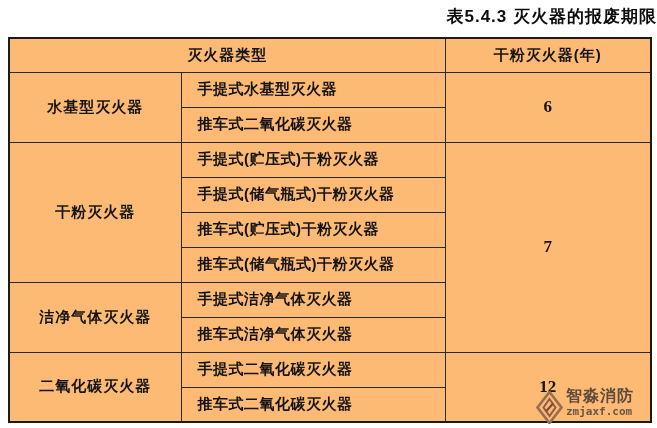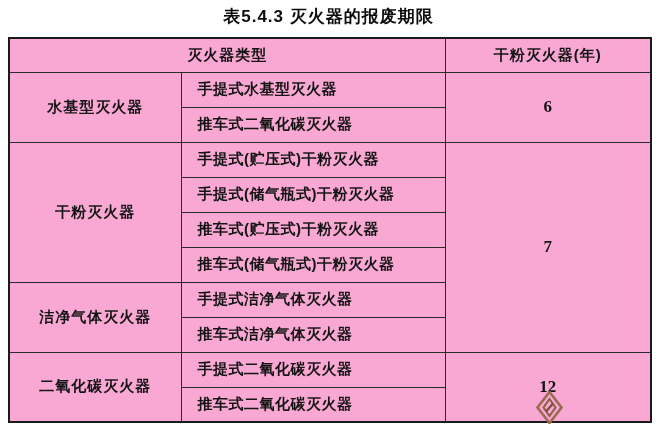--- a/index.html
+++ b/index.html
@@ -6,38 +6,38 @@
   body {
     width:657px; height:428px;
     position:relative;
     background:#ffffff;
     font-family:"Liberation Sans", sans-serif;
     color:#121212;
     overflow:hidden;
   }
   .doc-title {
     position:absolute; top:5px; left:0; width:657px;
-    text-align:center;
+    text-align:right;
     font-size:17px; font-weight:bold;
     letter-spacing:1px;
     color:#0d0d0d;
   }
   table.extinguisher-table {
     position:absolute; left:8px; top:37px;
     width:642px;
     border-collapse:collapse;
     table-layout:fixed;
     border:2px solid #1a1a1a;
   }
   .extinguisher-table td, .extinguisher-table th {
     border:1.5px solid #2a2a2a;
     font-size:15px; font-weight:bold;
     color:#141414;
     padding:0;
-    background:#f9a8d4;
+    background:#fdba74;
   }
   .extinguisher-table tr { height:35px; }
   .extinguisher-table tr.header-row { height:34px; }
   .col-group { width:172px; }
   .col-type  { width:264px; }
   .col-period{ width:206px; }
   th.hdr { text-align:center; letter-spacing:1px; }
   td.group-cell { text-align:center; letter-spacing:1px; }
   td.type-cell  { text-align:left; padding-left:16px; letter-spacing:0.5px; }
   td.period-cell{
@@ -123,13 +123,17 @@
     </tr>
   </tbody>
 </table>
 
 <div class="watermark">
   <svg class="wm-logo" viewBox="0 0 27 33" aria-hidden="true">
     <path d="M13.5 1 L25.5 16.5 L13.5 32 L1.5 16.5 Z" fill="none" stroke="#9a6d52" stroke-width="2.6"></path>
     <path d="M13.5 8 L19.5 16.5 L13.5 25 L7.5 16.5 Z" fill="none" stroke="#8a5f46" stroke-width="2"></path>
     <path d="M10 20.5 L17 12.5" stroke="#7a4f38" stroke-width="2.2"></path>
   </svg>
+  <span class="wm-text">
+    <span class="wm-brand">智淼消防</span>
+    <span class="wm-site">zmjaxf.com</span>
+  </span>
 </div>
 
 </body></html>

